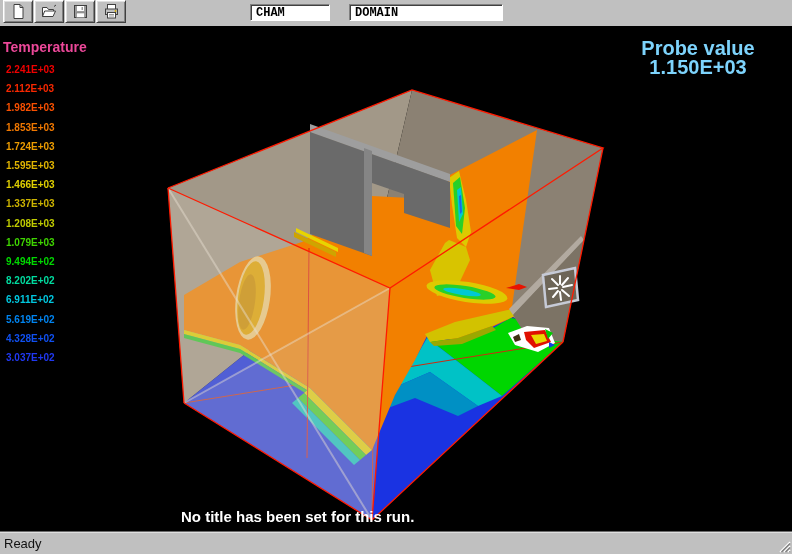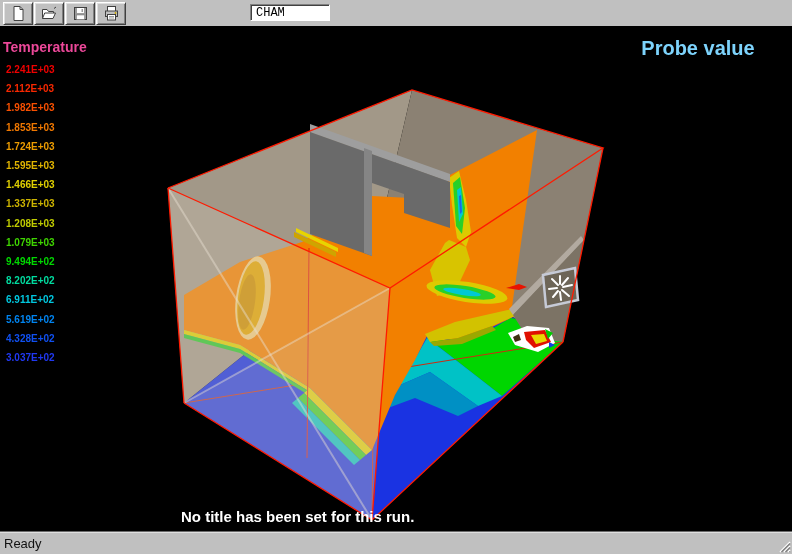--- a/index.html
+++ b/index.html
@@ -1,20 +1,20 @@
 <!DOCTYPE html>
 <html><head>
 <meta charset="utf-8">
 <style>
   html,body{margin:0;padding:0;background:#000;}
   #app{position:relative;width:792px;height:554px;overflow:hidden;
        font-family:"Liberation Sans",sans-serif;background:#000;}
   
   .toolbar{position:absolute;left:0;top:0;width:792px;height:27px;background:#c0c0c0;
-           border-bottom:1px solid #000;box-sizing:border-box;display:flex;align-items:center;}
+           border-bottom:1px solid #000;box-sizing:border-box;display:flex;align-items:flex-start;font-weight:bold;}
   .tbbtn{width:30px;height:23px;margin-right:1px;background:#c0c0c0;box-sizing:border-box;
          border:1px solid;border-color:#fff #404040 #404040 #fff;
          box-shadow:inset 1px 1px 0 #dfdfdf, inset -1px -1px 0 #808080;
          display:flex;align-items:center;justify-content:center;padding:0;}
   .tbbtn:first-child{margin-left:3px;}
   .field{position:absolute;top:4px;height:17px;background:#fff;box-sizing:border-box;
          border:1px solid;border-color:#808080 #fff #fff #808080;
          box-shadow:inset 1px 1px 0 #404040;
          font-family:"Liberation Mono","DejaVu Sans Mono",monospace;font-size:12px;
          color:#000;padding:1px 0 0 5px;line-height:14px;}
@@ -65,20 +65,21 @@
     <button class="tbbtn">
       <svg width="17" height="17">
         <rect x="4.5" y="1.5" width="8" height="5" fill="#fff" stroke="#404040"></rect>
         <rect x="2.5" y="6" width="12" height="5.5" fill="#c0c0c0" stroke="#404040"></rect>
         <circle cx="12.5" cy="8" r="0.9" fill="#cfa800"></circle>
         <rect x="4.5" y="9.5" width="8" height="5.5" fill="#fff" stroke="#404040"></rect>
         <path d="M6 11.5 h5 M6 13 h5" stroke="#808080" stroke-width="0.8"></path>
       </svg>
     </button>
     <div class="field" id="field-name">CHAM</div>
+    <div class="field" id="field-domain">DOMAIN</div>
   </div>
 
   <div class="viewport">
     <svg class="scene" width="792" height="504" viewBox="0 27 792 504">
 
       <polygon points="168,188 412,90 375,250 184,403" fill="#a29888"></polygon>
       <polygon points="412,90 603,148 563,342 375,250" fill="#8b8173"></polygon>
 
       <g>
         <polygon points="184,403 375,250 563,342 372,520" fill="#1a33e2"></polygon>
@@ -168,20 +169,21 @@
         <path d="M168,188 L412,90 L603,148 L390,288 L168,188"></path>
         <path d="M168,188 L184,403 M390,288 L372,520 M603,148 L563,342"></path>
         <path d="M184,403 L372,520 L563,342"></path>
       </g>
     </svg>
 
     <div class="legend">Temperature</div>
     <div class="legend-values"><div style="color: rgb(240, 0, 0);">2.241E+03</div><div style="color: rgb(248, 40, 0);">2.112E+03</div><div style="color: rgb(248, 80, 0);">1.982E+03</div><div style="color: rgb(240, 120, 0);">1.853E+03</div><div style="color: rgb(236, 156, 0);">1.724E+03</div><div style="color: rgb(224, 180, 0);">1.595E+03</div><div style="color: rgb(224, 208, 0);">1.466E+03</div><div style="color: rgb(204, 180, 0);">1.337E+03</div><div style="color: rgb(192, 204, 0);">1.208E+03</div><div style="color: rgb(63, 212, 0);">1.079E+03</div><div style="color: rgb(0, 216, 0);">9.494E+02</div><div style="color: rgb(0, 220, 160);">8.202E+02</div><div style="color: rgb(0, 200, 224);">6.911E+02</div><div style="color: rgb(0, 132, 240);">5.619E+02</div><div style="color: rgb(16, 80, 240);">4.328E+02</div><div style="color: rgb(32, 56, 240);">3.037E+02</div></div>
     <div class="probe">
       <div>Probe value</div>
+      <div>1.150E+03</div>
     </div>
     <div class="run-title">No title has been set for this run.</div>
   </div>
 
   <div class="statusbar">
     <div class="status-text">Ready</div>
     <svg class="grip" width="14" height="14">
       <g stroke-width="1.5">
         <line x1="13" y1="3" x2="3" y2="13" stroke="#fff"></line>
         <line x1="13" y1="4.5" x2="4.5" y2="13" stroke="#808080"></line>

